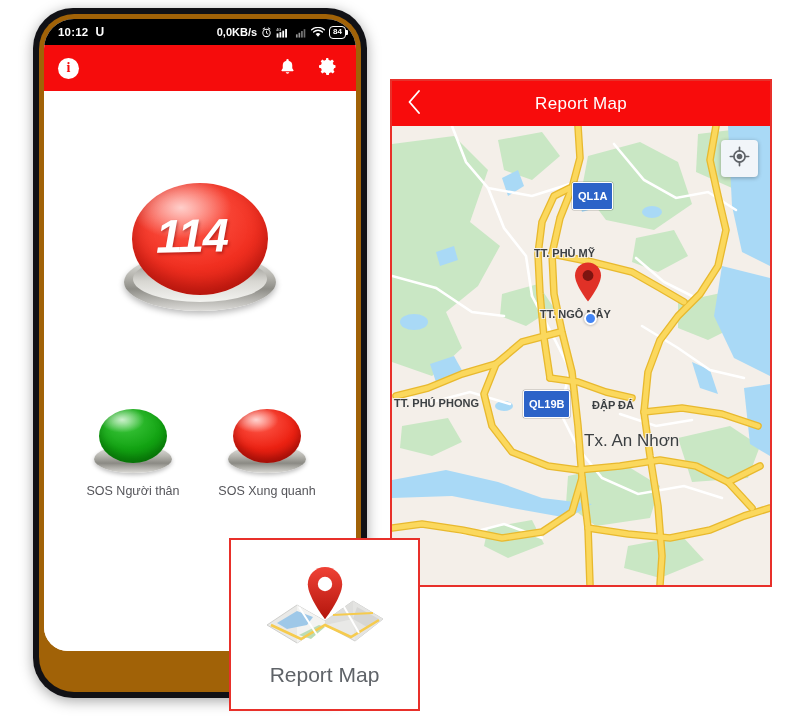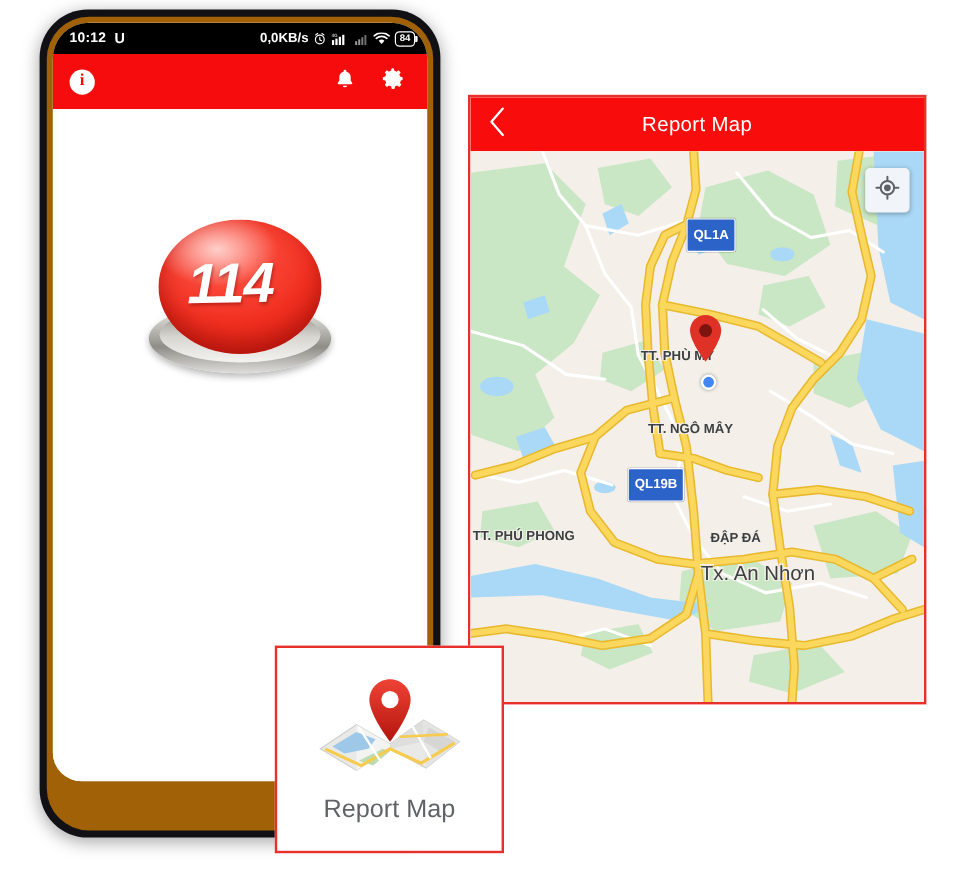--- a/index.html
+++ b/index.html
@@ -164,21 +164,20 @@
     width: 100%; text-align: center;
     color: #ffffff; font-size: 17px; letter-spacing: 0.3px;
   }
   #map-canvas { position: relative; width: 100%; height: 459px; background: #f4efe9; overflow: hidden; }
   #map-svg { position: absolute; left: 0; top: 0; }
 
   .maplabel {
     position: absolute; color: #3c4043;
     font-weight: bold; white-space: nowrap;
     text-shadow: -1px -1px 0 #f4efe9, 1px -1px 0 #f4efe9, -1px 1px 0 #f4efe9, 1px 1px 0 #f4efe9;
-    margin-top: 44px;
   }
   .shield {
     position: absolute; background: #2c63c8; color: #fff;
     font-size: 11px; font-weight: bold; padding: 7px 5px;
     border-radius: 2px; border: 1.5px solid #fff;
     box-shadow: 0 0 0 0.5px rgba(0,0,0,0.25);
   }
   #locate-btn {
     position: absolute; right: 12px; top: 14px;
     width: 37px; height: 37px; border-radius: 4px;
@@ -270,20 +269,36 @@
 
       <div id="app-body">
 
         <div id="btn114-wrap">
           <div class="base-ring"></div>
           <div class="base-ring2"></div>
           <div class="dome114"></div>
           <div id="txt114">114</div>
         </div>
 
+        <div id="sos-row">
+          <div class="sos-item">
+            <div class="sos-btn">
+              <div class="sos-base"></div>
+              <div class="sos-dome green"></div>
+            </div>
+            <div class="sos-label">SOS Người thân</div>
+          </div>
+          <div class="sos-item">
+            <div class="sos-btn">
+              <div class="sos-base"></div>
+              <div class="sos-dome red"></div>
+            </div>
+            <div class="sos-label">SOS Xung quanh</div>
+          </div>
+        </div>
 
 
       </div>
     </div>
   </div>
 </div>
 
 <div id="map-panel">
 
   <div id="map-header">
@@ -371,21 +386,21 @@
         <path d="M158 252 L186 256 L214 266 L240 272"></path>
         <path d="M104 238 L70 248 L36 262 L4 270"></path>
         <path d="M336 356 L368 340"></path>
       </g>
     </svg>
 
     <div class="maplabel" style="left:142px; top:121px; font-size:11px;">TT. PHÙ MỸ</div>
     <div class="maplabel" style="left:148px; top:182px; font-size:11px;">TT. NGÔ MÂY</div>
     <div class="maplabel" style="left:2px; top:271px; font-size:11px;">TT. PHÚ PHONG</div>
     <div class="maplabel" style="left:200px; top:273px; font-size:11px;">ĐẬP ĐÁ</div>
-    <div class="maplabel" style="left:192px; top:298px; font-size:17px; font-weight:normal;">Tx. An Nhơn</div>
+    <div class="maplabel" style="left:192px; top:305px; font-size:17px; font-weight:normal;">Tx. An Nhơn</div>
 
     <div class="shield" style="left:180px; top:56px;">QL1A</div>
     <div class="shield" style="left:131px; top:264px;">QL19B</div>
 
     <span id="map-pin">
       <svg width="30" height="42" viewBox="0 0 30 42">
         <path d="M15 1.5C7.8 1.5 2 7.3 2 14.5c0 9.6 13 26 13 26s13-16.4 13-26c0-7.2-5.8-13-13-13z" fill="#e03127"></path>
         <circle cx="15" cy="14.5" r="5.4" fill="#7d1410"></circle>
       </svg>
     </span>

